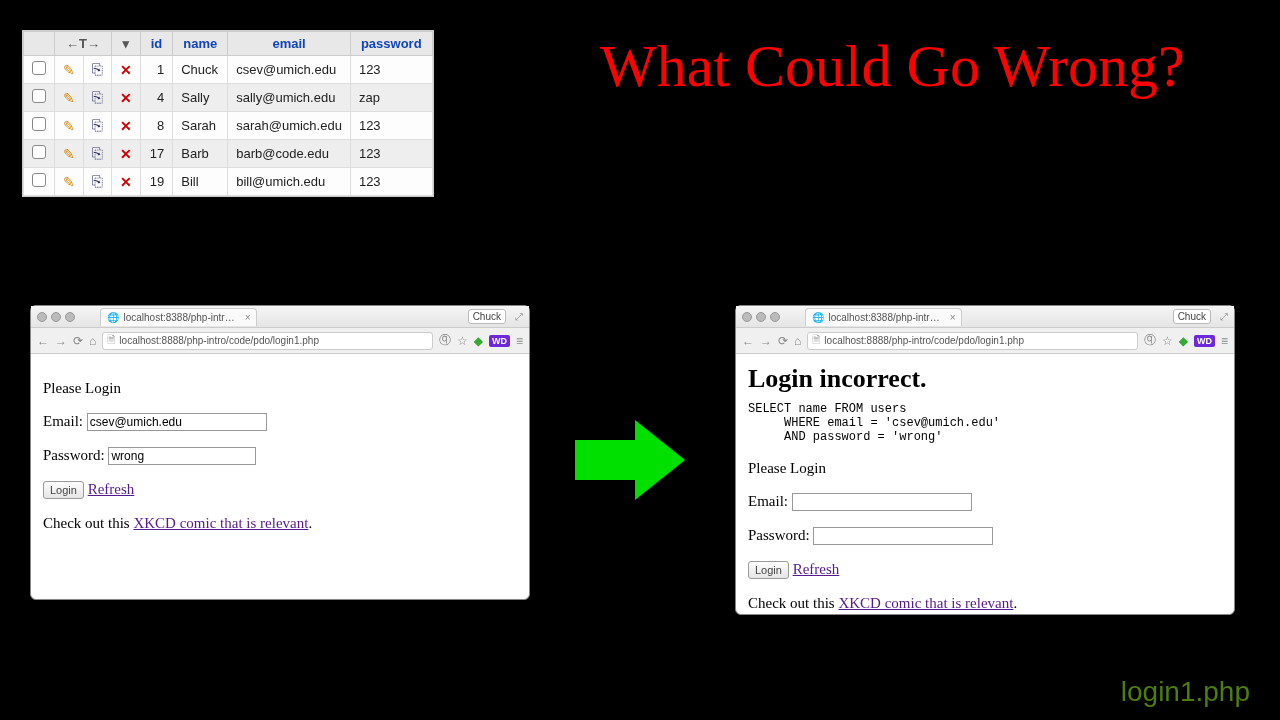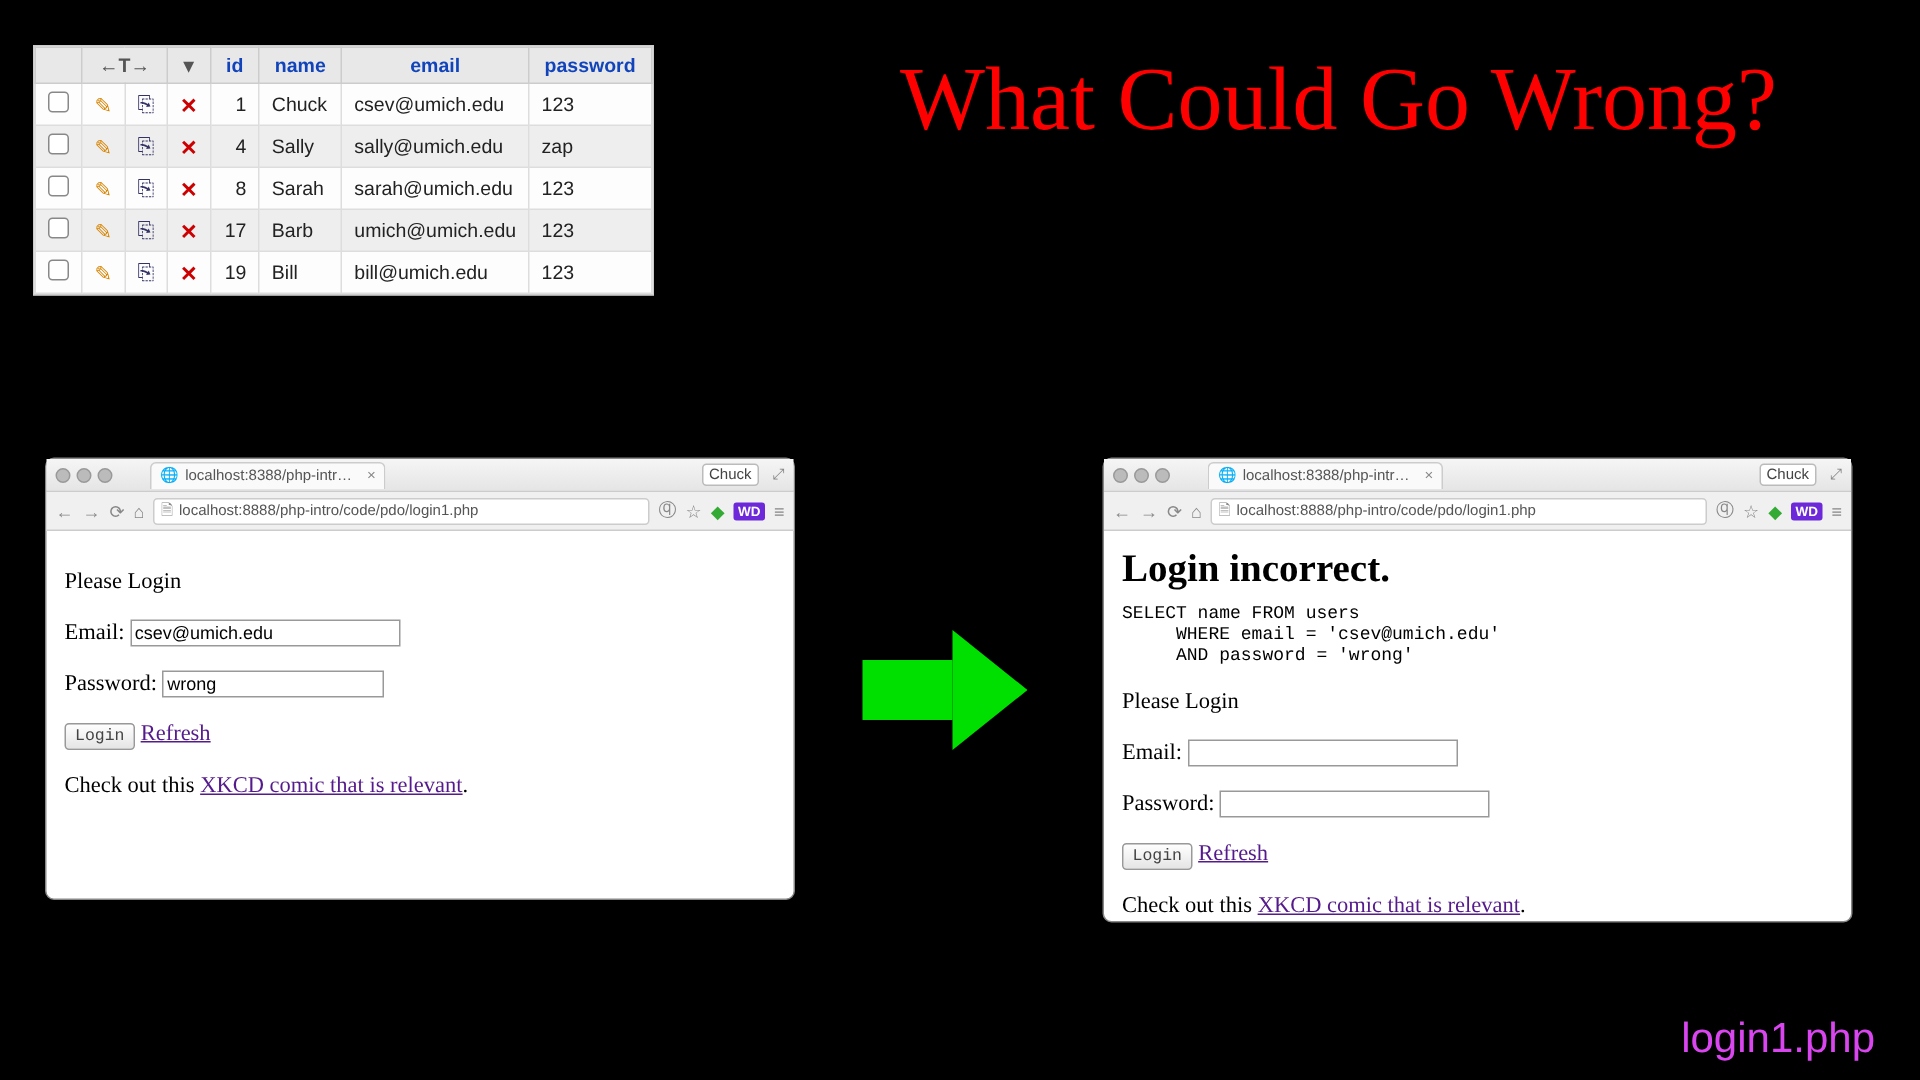--- a/index.html
+++ b/index.html
@@ -81,38 +81,38 @@
   .tbicon.green{color:#3a3;}
   .tbicon.blue{background:#6d28d9;color:#fff;font-size:9px;padding:1px 3px;border-radius:2px;font-weight:bold;}
   .page { padding:10px 12px; font-size:15px; color:#000; }
   .page h1{ margin:0 0 8px 0; font-size:26px; font-family:"Times New Roman",serif;}
   .page p { margin:16px 0; }
   .page .code { font-family:"Courier New",monospace; font-size:12px; white-space:pre; margin:4px 0 10px 0;}
   .page input.text { font-size:12px; padding:1px 2px; border:1px solid #999; background:#fff;}
   .page a { color:#1a0dab; }
   .page a.vis { color:#551a8b;}
   .btn {
-    font-family:Liberation Mono, monospace; font-size:11px;
+    font-family:Liberation Sans, sans-serif; font-size:11px;
     border:1px solid #999; background:linear-gradient(#fefefe,#e5e5e5);
     border-radius:3px; padding:2px 6px; color:#444; display:inline-block;
   }
   
   .arrow {
     position:absolute; left:575px; top:420px;
   }
   .arrow .stem { width:60px; height:40px; background:#00e000; position:absolute; top:20px; left:0;}
   .arrow .head {
     width:0;height:0; position:absolute; left:60px; top:0;
     border-top:40px solid transparent; border-bottom:40px solid transparent;
     border-left:50px solid #00e000;
   }
   
   .filename {
     position:absolute; right:30px; bottom:12px;
-    color:#d946ef; font-size:28px;
+    color:#4d7c0f; font-size:28px;
   }
 </style>
 </head>
 <body>
 
 <div class="dbpanel">
   <table class="dbtable">
     <thead>
       <tr>
         <th class="iconcol"></th>
@@ -155,21 +155,21 @@
         <td>sarah@umich.edu</td>
         <td>123</td>
       </tr>
       <tr class="odd">
         <td><span class="chk"></span></td>
         <td><span class="ico pencil">✎</span></td>
         <td><span class="ico copy">⎘</span></td>
         <td><span class="ico del">✕</span></td>
         <td class="num">17</td>
         <td>Barb</td>
-        <td>umich@umich.edu</td>
+        <td>barb@code.edu</td>
         <td>123</td>
       </tr>
       <tr class="even">
         <td><span class="chk"></span></td>
         <td><span class="ico pencil">✎</span></td>
         <td><span class="ico copy">⎘</span></td>
         <td><span class="ico del">✕</span></td>
         <td class="num">19</td>
         <td>Bill</td>
         <td>bill@umich.edu</td>

